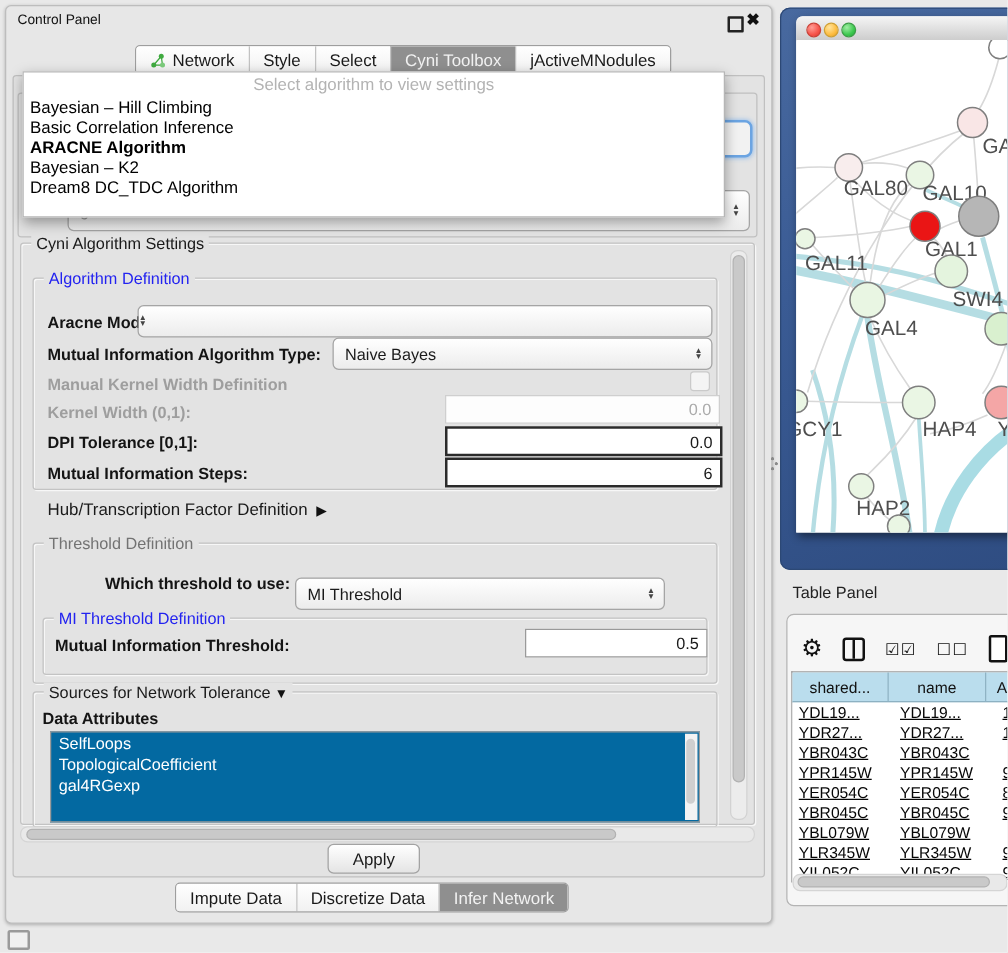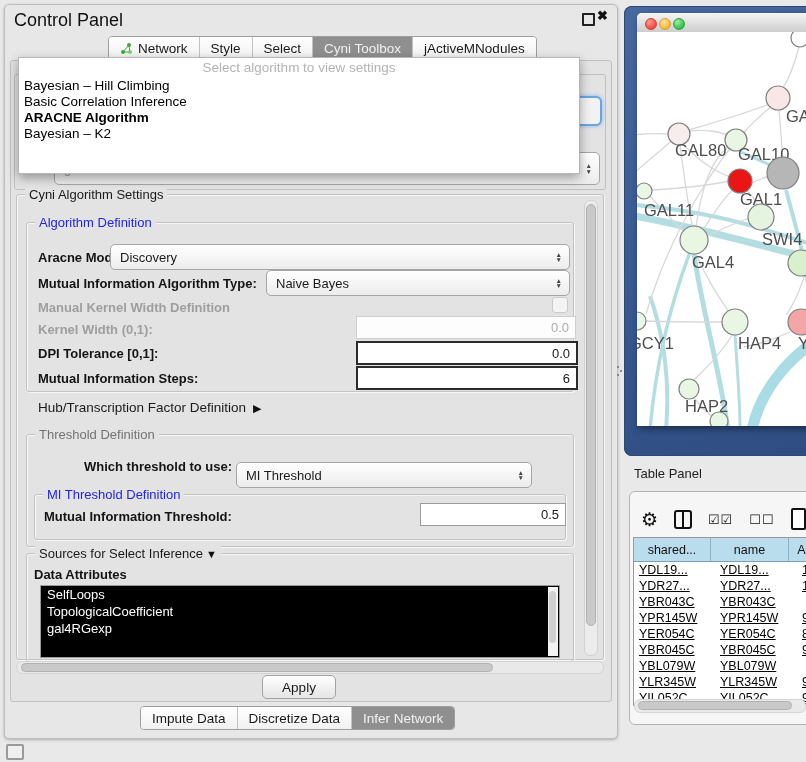--- a/index.html
+++ b/index.html
@@ -2,21 +2,21 @@
 <html><head>
 <meta charset="utf-8">
 <style>
   html,body{margin:0;padding:0;}
   #app{position:relative;width:806px;height:762px;overflow:hidden;background:#e9e9e9;
        font-family:"Liberation Sans",sans-serif;color:#1a1a1a;}
   .abs{position:absolute;}
   
   .cp-window{left:4px;top:4px;width:612px;height:733px;background:#e7e7e7;
              border:1px solid #bdbdbd;border-radius:5px;box-shadow:0 1px 3px rgba(0,0,0,.25);}
-  .cp-title{left:14px;top:10px;font-size:18px;color:#111;}
+  .cp-title{left:14px;top:10px;font-size:11px;color:#111;}
   .float-icon{left:582px;top:13px;width:9px;height:9px;border:2px solid #222;border-radius:1px;}
   .close-icon{left:597px;top:8px;font-size:13px;font-weight:bold;color:#111;}
   
   .tabbar{display:flex;border:1px solid #9e9e9e;border-radius:4px;overflow:hidden;
           background:#fbfbfb;height:22px;}
   .tabbar .tab{display:flex;align-items:center;gap:5px;padding:0 11px;font-size:13.5px;
           background:linear-gradient(#ffffff,#f1f1f1);border-left:1px solid #c2c2c2;white-space:nowrap;}
   .tabbar .tab:first-child{border-left:none;}
   .tabbar .tab.active{background:#8f8f8f;color:#f2f2f2;}
   .top-tabs{left:88px;top:36px;margin-left:20px;}
@@ -52,21 +52,21 @@
   .field.strong{border:2px solid #2b2b2b;}
   .field.dis{border:1px solid #cfcfcf;color:#ababab;background:#fdfdfd;}
   .checkbox{width:14px;height:14px;border:1px solid #cacaca;border-radius:3px;background:#f4f4f4;}
   .tri{font-size:11px;color:#111;}
   
   .vtrack{background:#ececec;border:1px solid #d2d2d2;border-radius:6px;}
   .vthumb{position:absolute;left:1px;width:8px;background:#c9c9c9;border:1px solid #b2b2b2;border-radius:5px;}
   .htrack{background:#e9e9e9;border:1px solid #d5d5d5;border-radius:6px;}
   .hthumb{position:absolute;top:1px;height:7px;background:#c9c9c9;border:1px solid #b2b2b2;border-radius:5px;}
   
-  .attrlist{background:#000000;border:1px solid #9a9a9a;overflow:hidden;}
+  .attrlist{background:#0369a1;border:1px solid #9a9a9a;overflow:hidden;}
   .attrlist .litem{height:17px;line-height:17px;color:#fff;font-size:13px;padding-left:6px;}
   .attr-scroll{position:absolute;right:1px;top:1px;bottom:1px;width:10px;background:#f3f3f3;}
   .attr-thumb{position:absolute;left:1px;top:4px;width:7px;height:52px;background:#cfcfcf;border-radius:4px;}
   
   .btn{display:flex;align-items:center;justify-content:center;font-size:13.5px;
        background:linear-gradient(#ffffff,#e4e4e4);border:1px solid #a3a3a3;border-radius:5px;}
   
   .mini-icon{left:6px;top:744px;width:14px;height:12px;border:2px solid #9a9a9a;border-radius:2px;background:#f0f0f0;}
   .grip{left:616px;top:364px;width:7px;height:13px;
         background:radial-gradient(circle at 2px 3px,#8a8a8a 1px,transparent 1.5px),
@@ -152,36 +152,36 @@
       </span>
   </div>
 
   <div class="abs popup">
     <div class="ph">Select algorithm to view settings</div>
     <div>
         <div class="pitem">Bayesian – Hill Climbing</div>
         <div class="pitem">Basic Correlation Inference</div>
         <div class="pitem sel">ARACNE Algorithm</div>
         <div class="pitem">Bayesian – K2</div>
+        <div class="pitem">Dream8 DC_TDC Algorithm</div>
       </div>
   </div>
 
   <div class="abs group" style="left:16px;top:194px;width:586px;height:464px;">
     <span class="gtitle">Cyni Algorithm Settings</span>
   </div>
   <div class="abs vtrack" style="left:584px;top:200px;width:12px;height:454px;">
     <div class="vthumb" style="top:3px;height:420px;"></div>
   </div>
 
   <div class="abs group" style="left:26px;top:222px;width:546px;height:168px;">
     <span class="gtitle blue">Algorithm Definition</span>
   </div>
   <div class="abs lbl" style="left:38px;top:250px;">Aracne Mode:</div>
   <div class="abs combo" style="left:110px;top:244px;width:458px;height:24px;">
-    <span class="cval">Discovery</span>
     <span class="arrows">
         <i>▲</i>
         <i>▼</i>
       </span>
   </div>
   <div class="abs lbl" style="left:38px;top:276px;">Mutual Information Algorithm Type:</div>
   <div class="abs combo" style="left:266px;top:270px;width:302px;height:24px;">
     <span class="cval">Naive Bayes</span>
     <span class="arrows">
         <i>▲</i>
@@ -221,21 +221,21 @@
   </div>
   <div class="abs group" style="left:34px;top:494px;width:530px;height:44px;">
     <span class="gtitle blue">MI Threshold Definition</span>
   </div>
   <div class="abs lbl" style="left:44px;top:509px;">Mutual Information Threshold:</div>
   <div class="abs field" style="left:420px;top:503px;width:138px;height:21px;">
     <span>0.5</span>
   </div>
 
   <div class="abs group" style="left:26px;top:553px;width:546px;height:107px;">
-    <span class="gtitle"><span>Sources for Select Inference</span><span class="tri">&nbsp;▼</span></span>
+    <span class="gtitle"><span>Sources for Network Tolerance</span><span class="tri">&nbsp;▼</span></span>
   </div>
   <div class="abs lbl" style="left:34px;top:567px;">Data Attributes</div>
   <div class="abs attrlist" style="left:40px;top:585px;width:518px;height:71px;">
     <div>
         <div class="litem">SelfLoops</div>
         <div class="litem">TopologicalCoefficient</div>
         <div class="litem">gal4RGexp</div>
       </div>
     <div class="attr-scroll">
         <div class="attr-thumb"></div>

